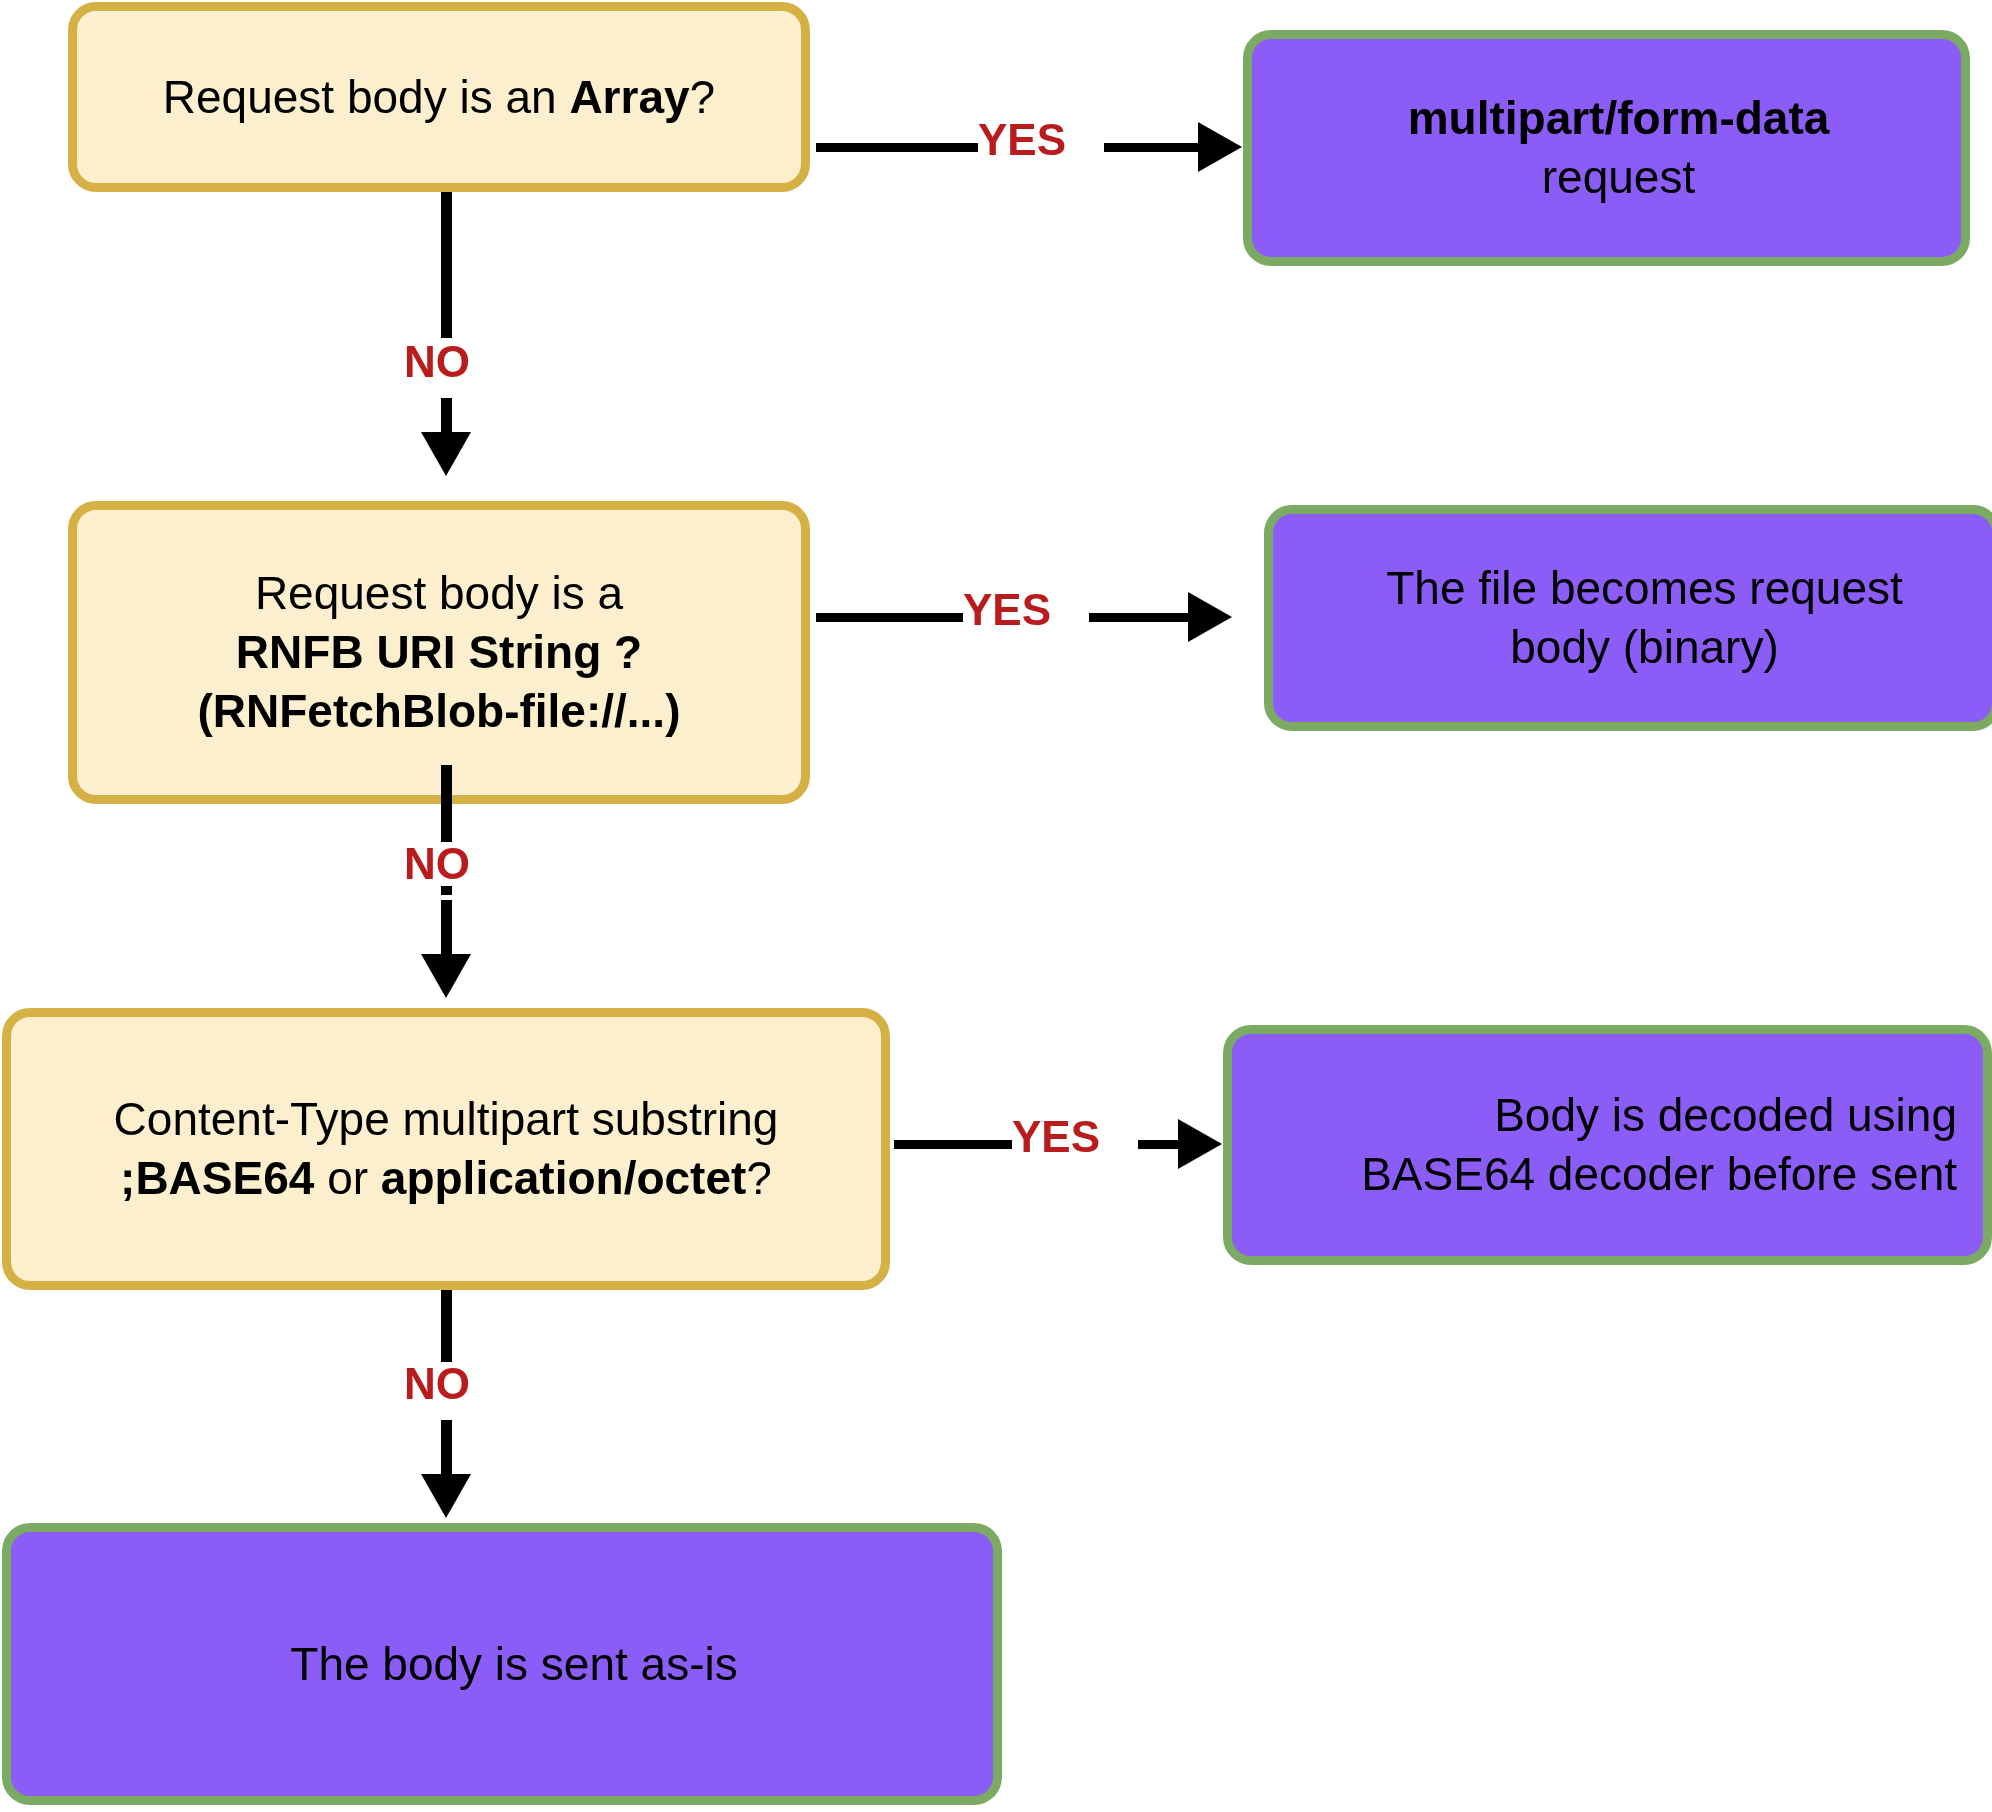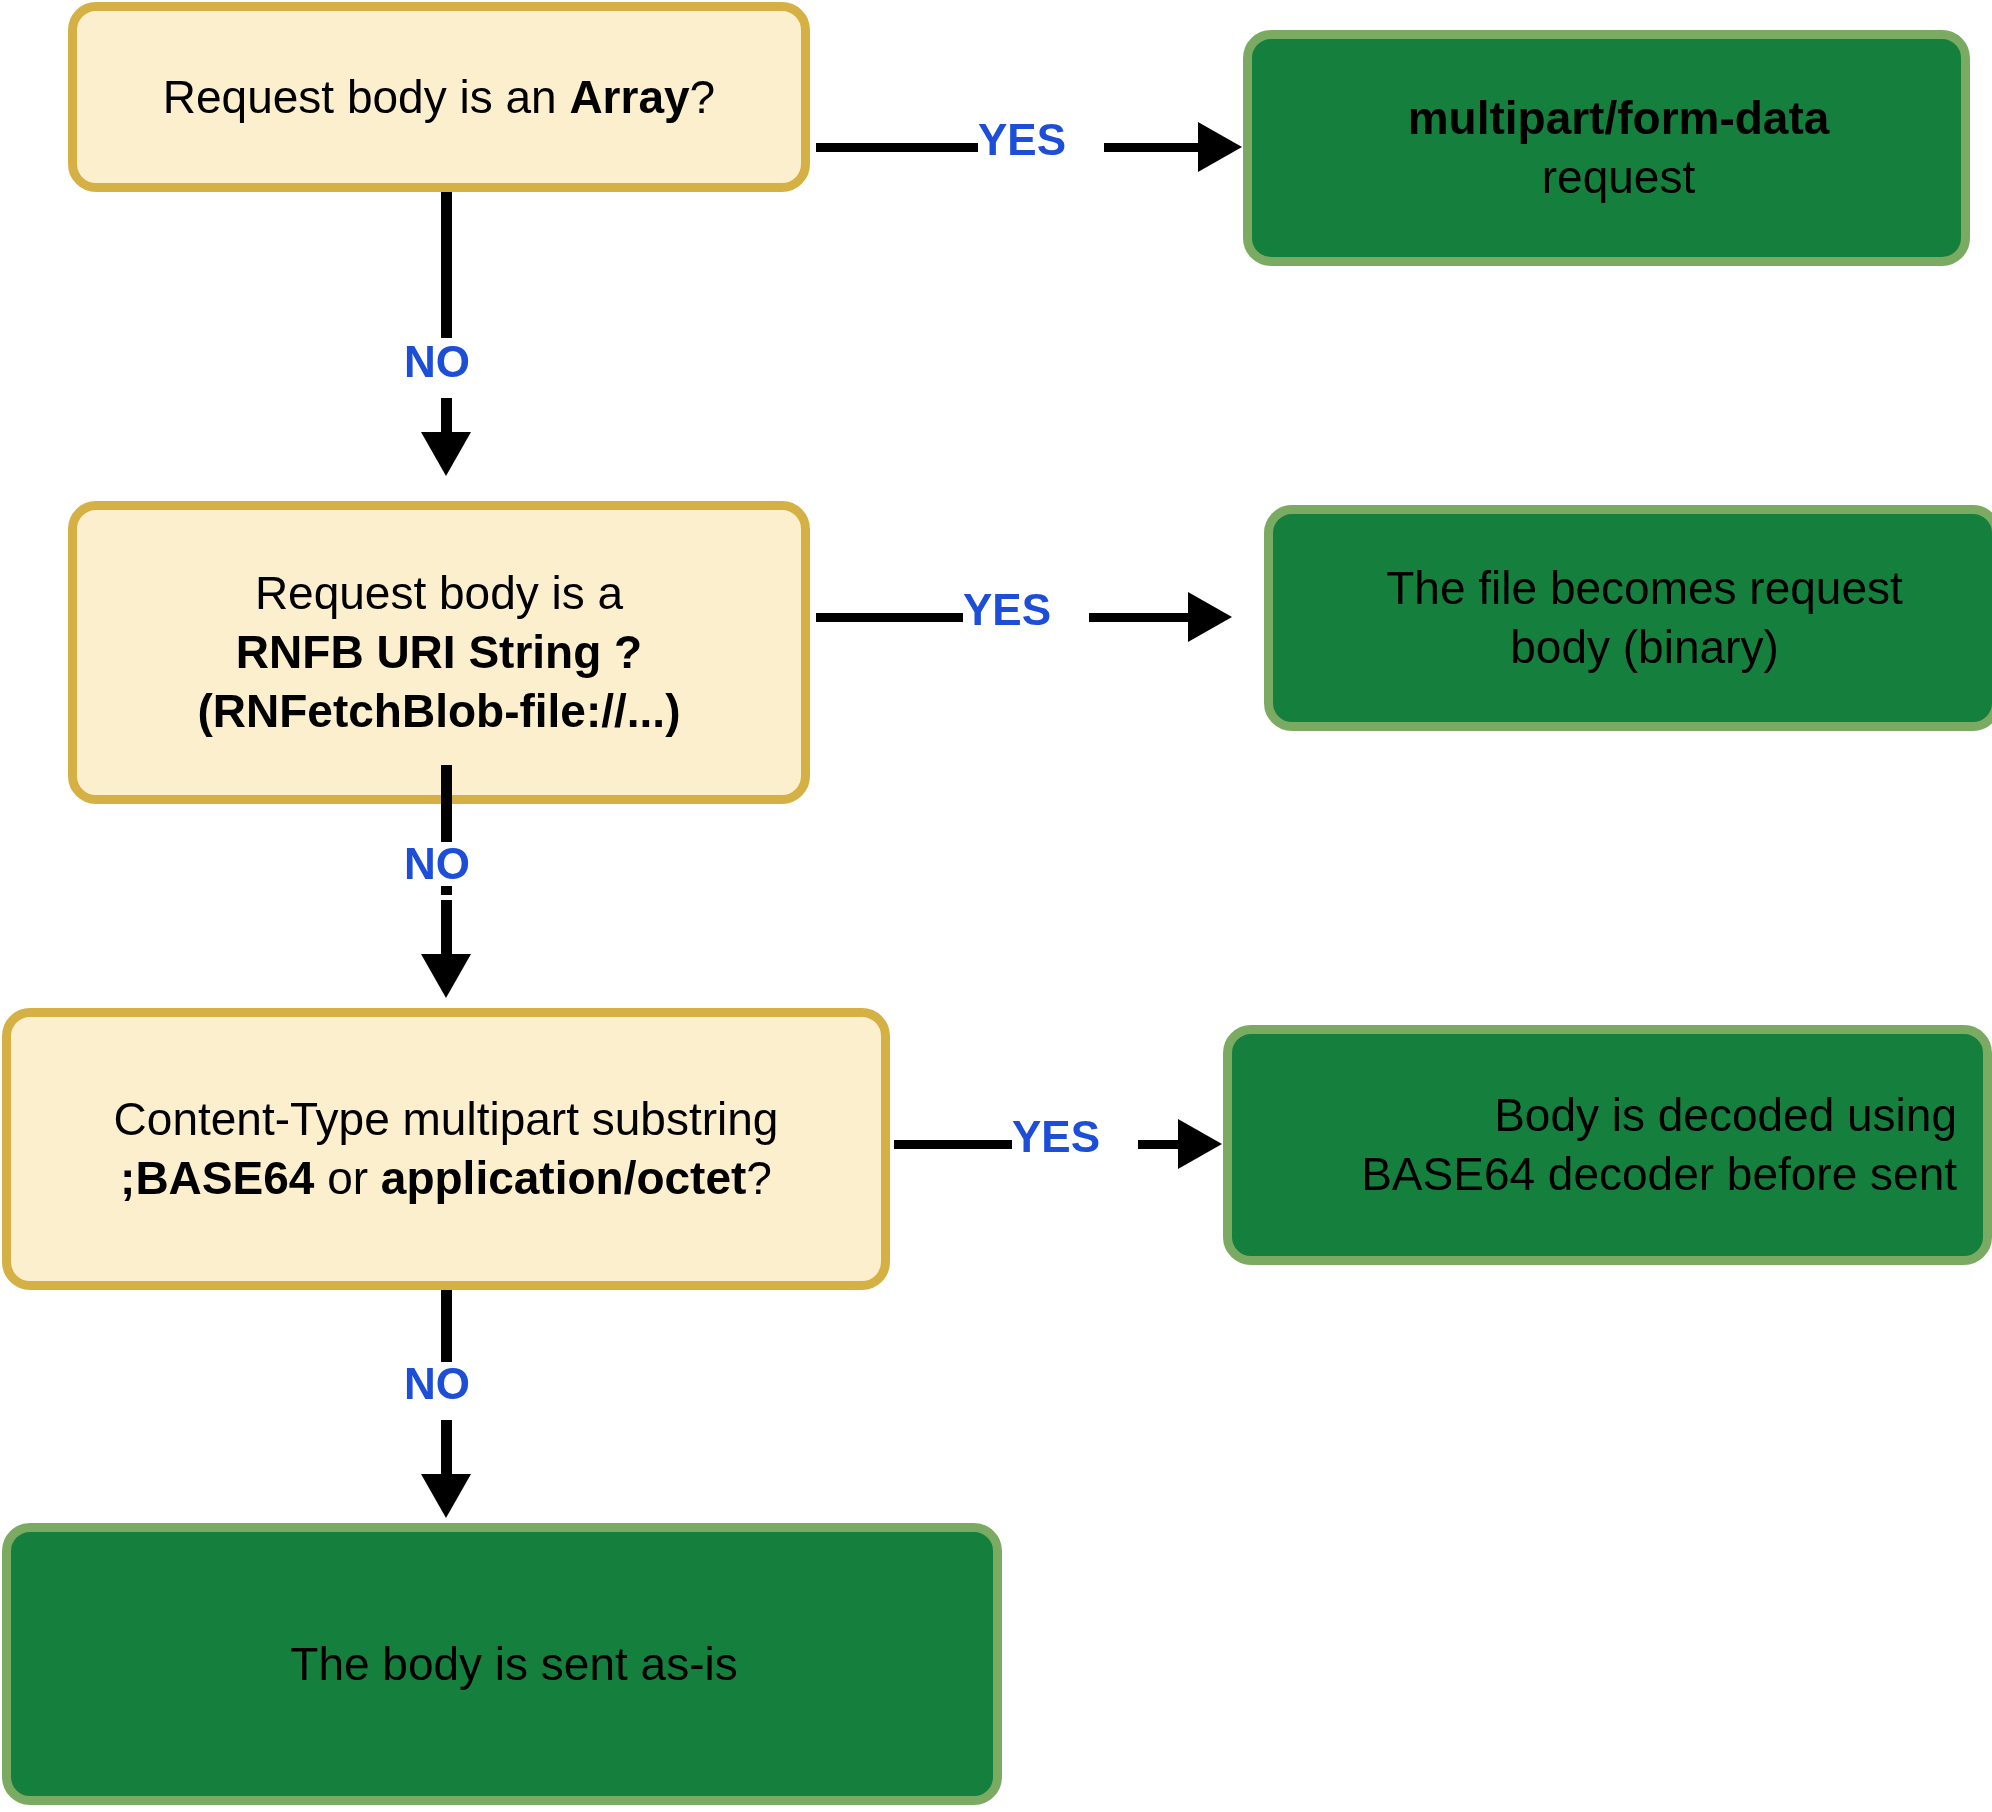--- a/index.html
+++ b/index.html
@@ -25,21 +25,21 @@
     border-radius: 28px;
     line-height: 1.28;
     color: #000000;
     font-size: 46px;
   }
   .node-decision {
     background: #fcefcd;
     border: 9px solid #d4b045;
   }
   .node-outcome {
-    background: #15803d;
+    background: #8b5cf6;
     border: 9px solid #7bab62;
     padding-left: 24px;
   }
   .node-text {
     padding: 0 26px;
     width: 100%;
   }
   .node-text b { font-weight: bold; }
 
   
@@ -70,21 +70,21 @@
     height: 0;
     border-top: 25px solid transparent;
     border-bottom: 25px solid transparent;
     border-left: 44px solid #000000;
   }
   .edge-label {
     position: absolute;
     font-family: "Liberation Sans", sans-serif;
     font-weight: bold;
     font-size: 44px;
-    color: #1d4ed8;
+    color: #b91c1c;
     background: #ffffff;
     line-height: 1;
     white-space: nowrap;
   }
 </style>
 </head>
 <body>
 
 <div id="canvas">
 

